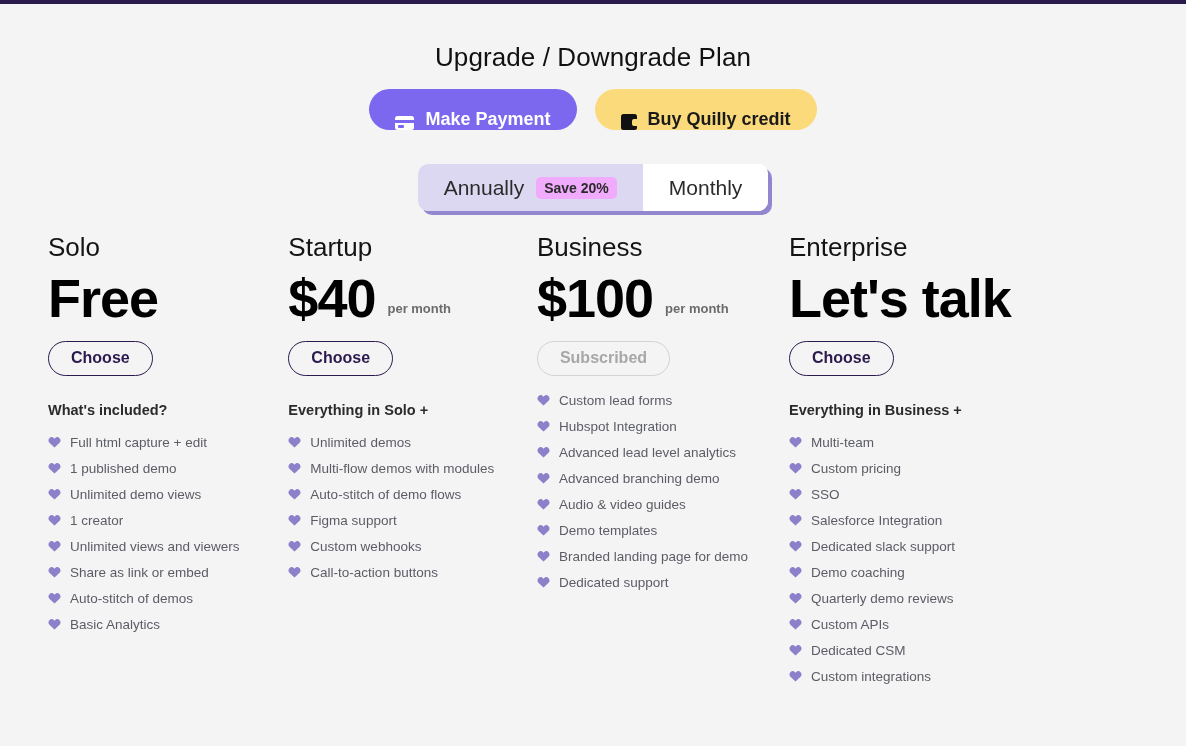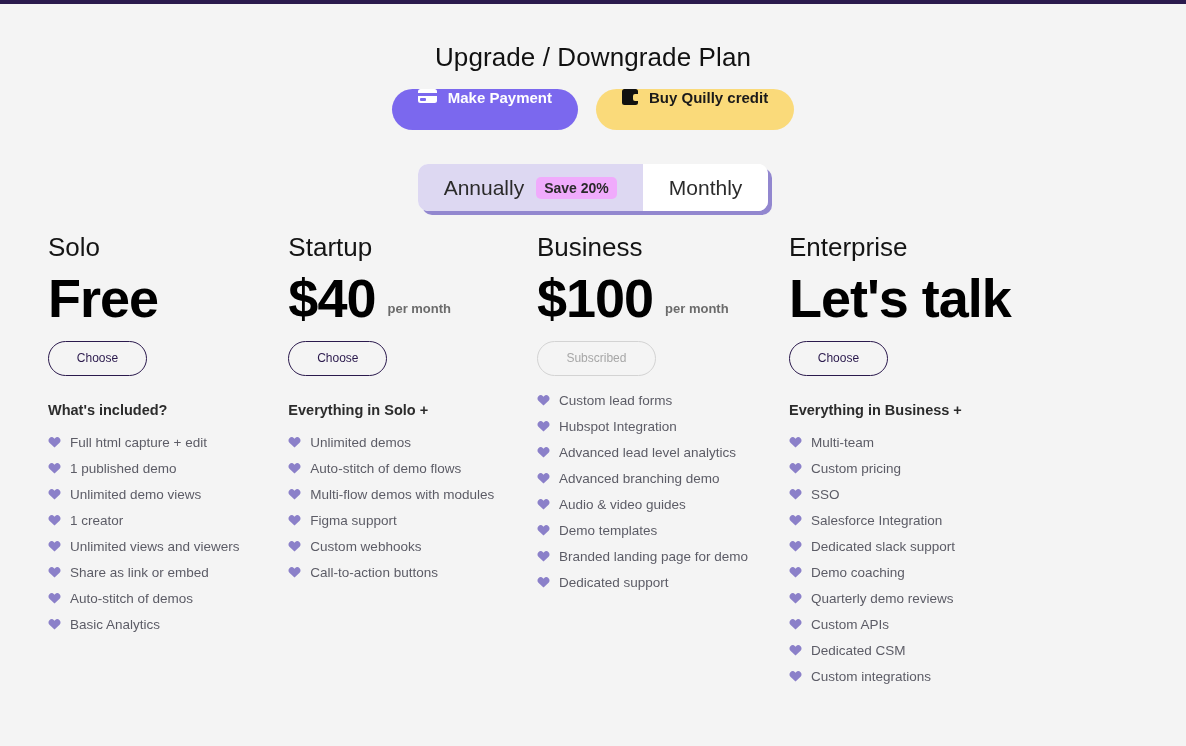--- a/index.html
+++ b/index.html
@@ -22,25 +22,25 @@
     position:absolute; top:38px; left:0; width:1186px;
     text-align:center;
     font-size:26px; font-weight:400; color:#111; letter-spacing:.1px;
   }
 
   #action-buttons {
     position:absolute; top:85px; left:0; width:1186px;
     display:flex; justify-content:center; gap:18px;
   }
   .action-btn {
-    display:flex; align-items:flex-start; gap:11px;
+    display:flex; align-items:flex-end; gap:11px;
     height:41px; padding:0 26px;
     border:none; border-radius:21px;
     font-family:"Liberation Sans", sans-serif;
-    font-size:15px; font-weight:700; cursor:pointer;
+    font-size:18px; font-weight:700; cursor:pointer;
     white-space:nowrap;
   }
   .btn-pay { background:#7b68ee; color:#ffffff; }
   .btn-credit { background:#fada7a; color:#1a1a1a; }
 
   .icon-card {
     width:19px; height:14px; border-radius:2.5px;
     background:#ffffff; position:relative; flex:none;
   }
   .icon-card::before {
@@ -110,21 +110,21 @@
   .plan-period {
     font-size:13px; font-weight:700; color:#6b6b6b;
     padding-bottom:12px; white-space:nowrap;
   }
   .plan-cta {
     margin-top:13px;
     display:inline-flex; align-items:center; justify-content:center;
     min-width:99px; height:35px; padding:0 22px;
     border-radius:18px;
     border:1.3px solid #2b1a4d; background:transparent;
-    color:#2b1a4d; font-size:12px; font-weight:400;
+    color:#2b1a4d; font-size:16px; font-weight:700;
     font-family:"Liberation Sans", sans-serif; cursor:pointer;
   }
   .plan-cta.disabled {
     border-color:#d3d3d3; color:#a7a7a7; cursor:default; min-width:119px;
   }
   .plan-incl-title {
     margin-top:26px; font-size:14.5px; font-weight:700; color:#2b2b2b;
   }
   .feature-list { margin-top:17px; list-style:none; }
   .feature-item {
@@ -225,27 +225,27 @@
           <li class="feature-item">
             <svg class="heart" viewBox="0 0 24 22">
               <path fill="#8b80c9" d="M12 21.3 2.6 12.2C.3 9.9.3 6.2 2.6 4a6 6 0 0 1 8.5 0l.9.9.9-.9a6 6 0 0 1 8.5 0c2.3 2.2 2.3 5.9 0 8.2L12 21.3z"></path>
             </svg>
             <span>Unlimited demos</span>
           </li>
           <li class="feature-item">
             <svg class="heart" viewBox="0 0 24 22">
               <path fill="#8b80c9" d="M12 21.3 2.6 12.2C.3 9.9.3 6.2 2.6 4a6 6 0 0 1 8.5 0l.9.9.9-.9a6 6 0 0 1 8.5 0c2.3 2.2 2.3 5.9 0 8.2L12 21.3z"></path>
             </svg>
+            <span>Multi-flow demos with modules</span>
+          </li>
+          <li class="feature-item">
+            <svg class="heart" viewBox="0 0 24 22">
+              <path fill="#8b80c9" d="M12 21.3 2.6 12.2C.3 9.9.3 6.2 2.6 4a6 6 0 0 1 8.5 0l.9.9.9-.9a6 6 0 0 1 8.5 0c2.3 2.2 2.3 5.9 0 8.2L12 21.3z"></path>
+            </svg>
             <span>Auto-stitch of demo flows</span>
-          </li>
-          <li class="feature-item">
-            <svg class="heart" viewBox="0 0 24 22">
-              <path fill="#8b80c9" d="M12 21.3 2.6 12.2C.3 9.9.3 6.2 2.6 4a6 6 0 0 1 8.5 0l.9.9.9-.9a6 6 0 0 1 8.5 0c2.3 2.2 2.3 5.9 0 8.2L12 21.3z"></path>
-            </svg>
-            <span>Multi-flow demos with modules</span>
           </li>
           <li class="feature-item">
             <svg class="heart" viewBox="0 0 24 22">
               <path fill="#8b80c9" d="M12 21.3 2.6 12.2C.3 9.9.3 6.2 2.6 4a6 6 0 0 1 8.5 0l.9.9.9-.9a6 6 0 0 1 8.5 0c2.3 2.2 2.3 5.9 0 8.2L12 21.3z"></path>
             </svg>
             <span>Figma support</span>
           </li>
           <li class="feature-item">
             <svg class="heart" viewBox="0 0 24 22">
               <path fill="#8b80c9" d="M12 21.3 2.6 12.2C.3 9.9.3 6.2 2.6 4a6 6 0 0 1 8.5 0l.9.9.9-.9a6 6 0 0 1 8.5 0c2.3 2.2 2.3 5.9 0 8.2L12 21.3z"></path>

